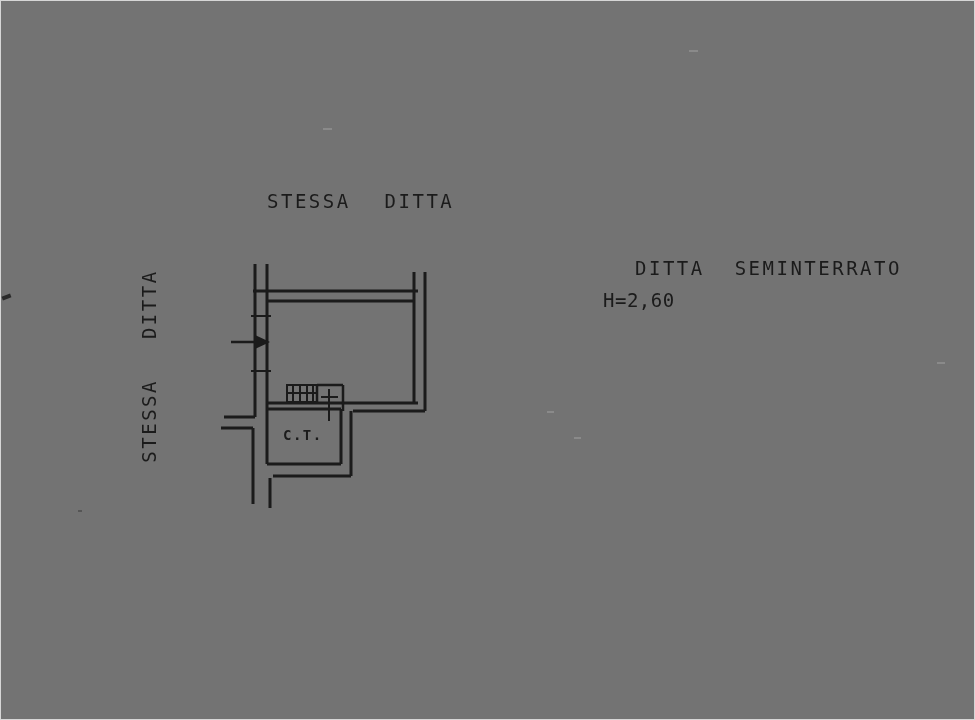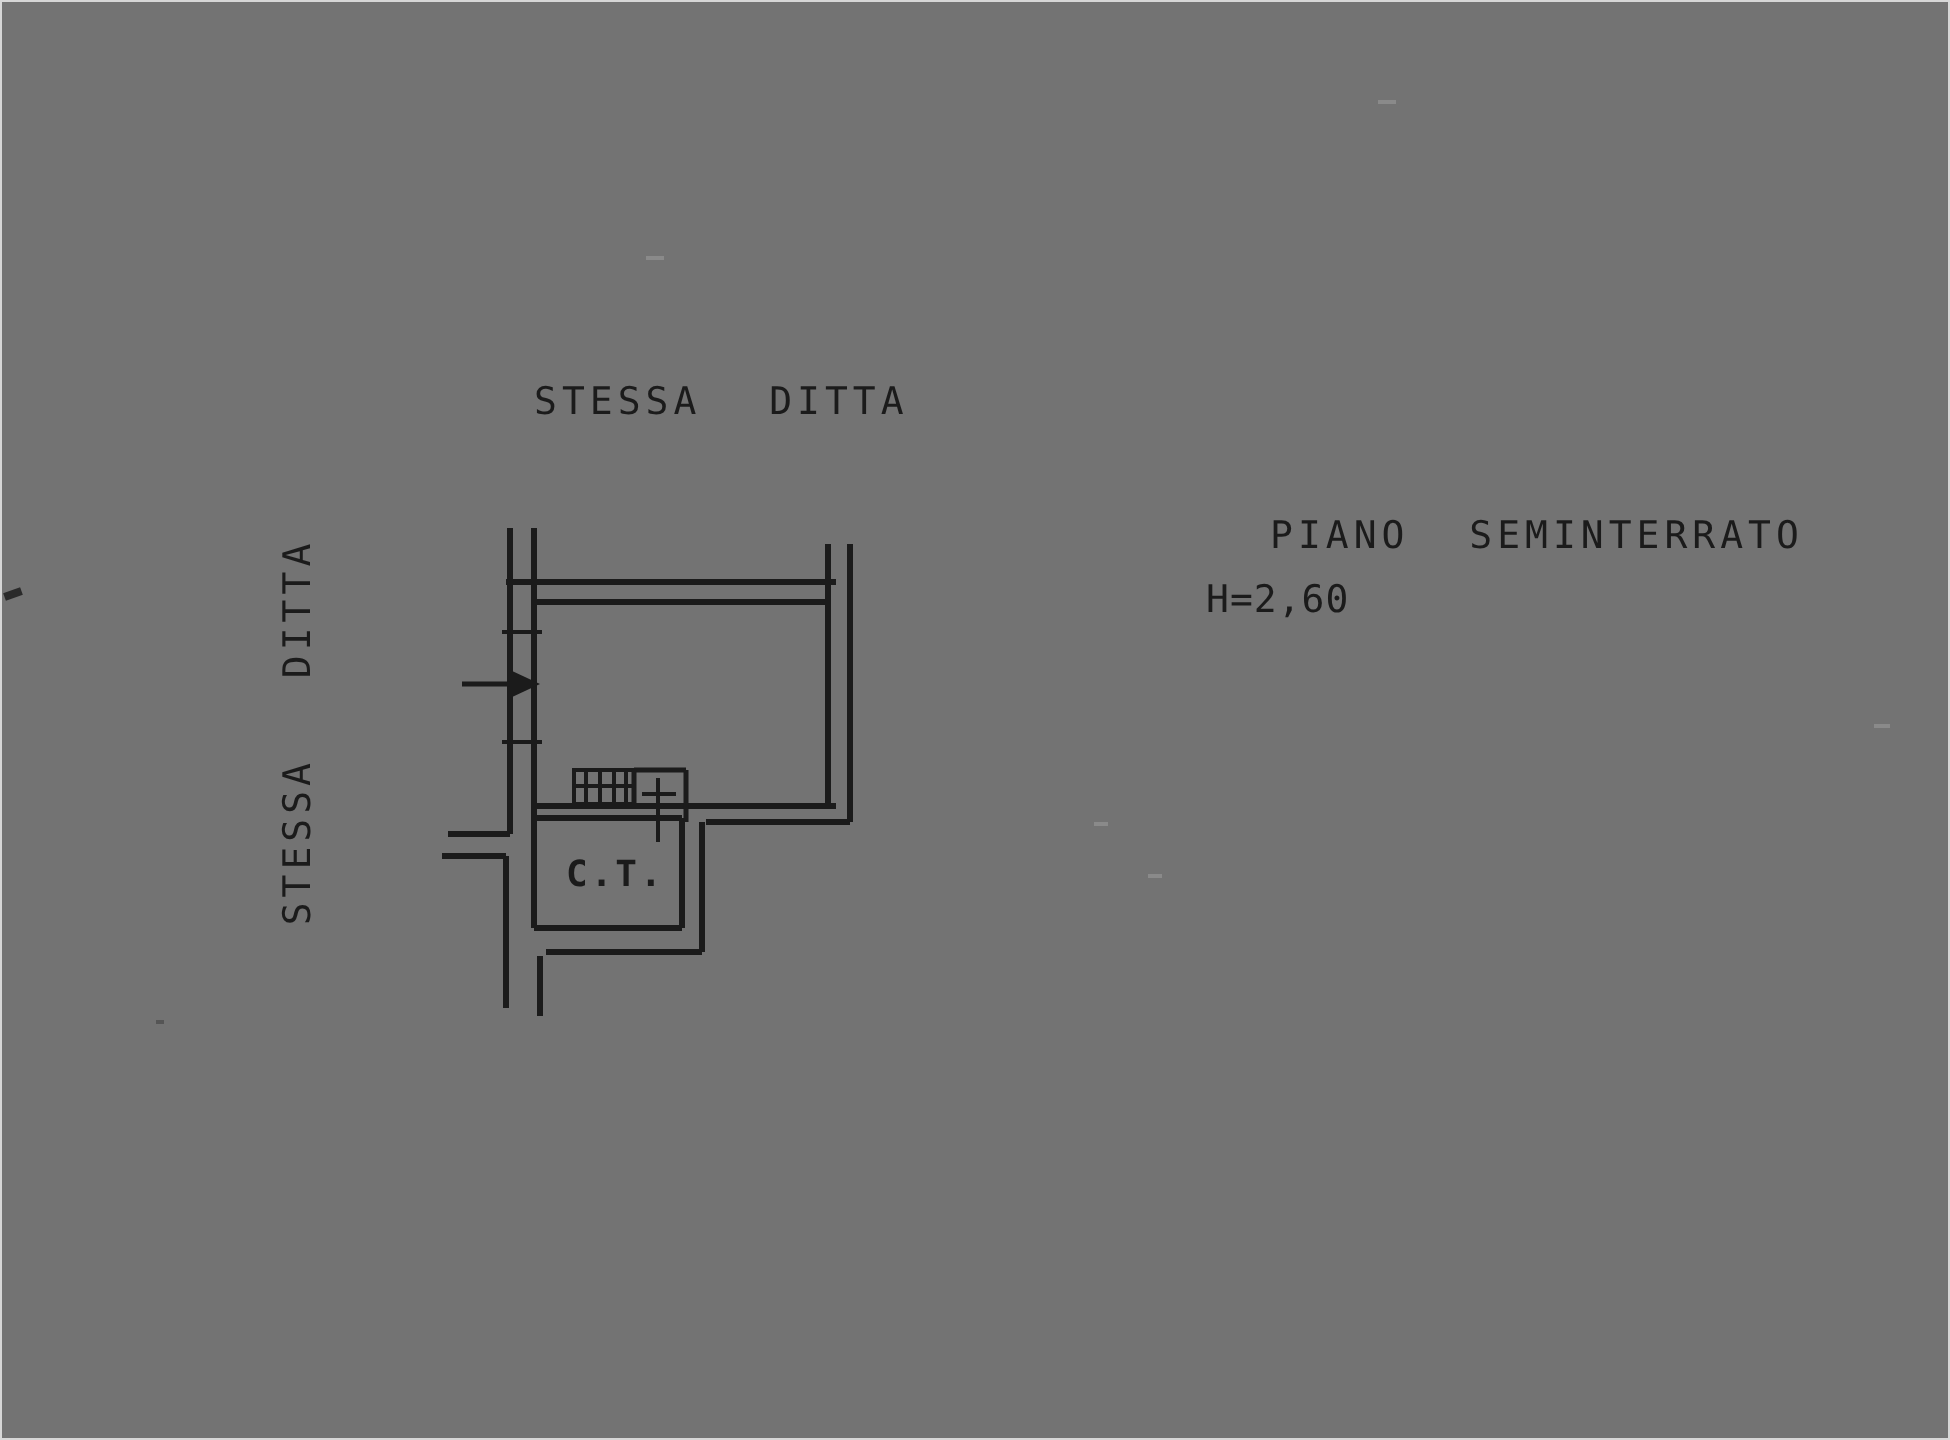--- a/index.html
+++ b/index.html
@@ -51,21 +51,21 @@
     word-spacing: 16px;
   }
   .lbl-ceiling-height {
     left: 602px;
     top: 288px;
     letter-spacing: 0.5px;
   }
   .lbl-ct {
     left: 282px;
     top: 426px;
-    font-size: 18px;
+    font-size: 14px;
     letter-spacing: 1.5px;
     font-weight: 600;
   }
   .speck {
     position: absolute;
     background: #8a8a8a;
   }
 </style>
 </head>
 <body>
@@ -140,21 +140,21 @@
         <line x1="230" y1="341" x2="256" y2="341" stroke-width="2.5"></line>
         <polygon points="254,334 269,341 254,348" fill="#1b1b1b" stroke="none"></polygon>
       </g>
     </g>
   </svg>
 
   <div class="lbl lbl-top-adjacency">STESSA DITTA</div>
 
   <div class="lbl lbl-left-adjacency">STESSA DITTA</div>
 
-  <div class="lbl lbl-floor-name">PIANO SEMINTERRATO</div>
+  <div class="lbl lbl-floor-name">DITTA SEMINTERRATO</div>
 
   <div class="lbl lbl-ceiling-height">H=2,60</div>
 
   <div class="lbl lbl-ct">C.T.</div>
 
   <div class="speck" style="left:322px;top:127px;width:9px;height:2px;"></div>
   <div class="speck" style="left:688px;top:49px;width:9px;height:2px;"></div>
   <div class="speck" style="left:1px;top:294px;width:9px;height:4px;background:#2a2a2a;transform:rotate(-20deg);"></div>
   <div class="speck" style="left:936px;top:361px;width:8px;height:2px;"></div>
   <div class="speck" style="left:546px;top:410px;width:7px;height:2px;"></div>

